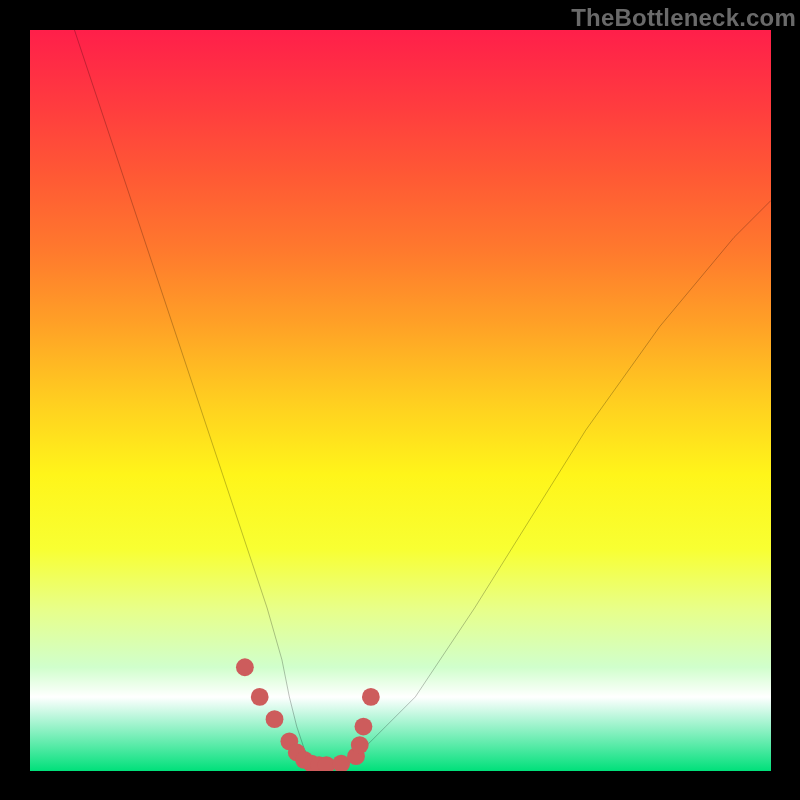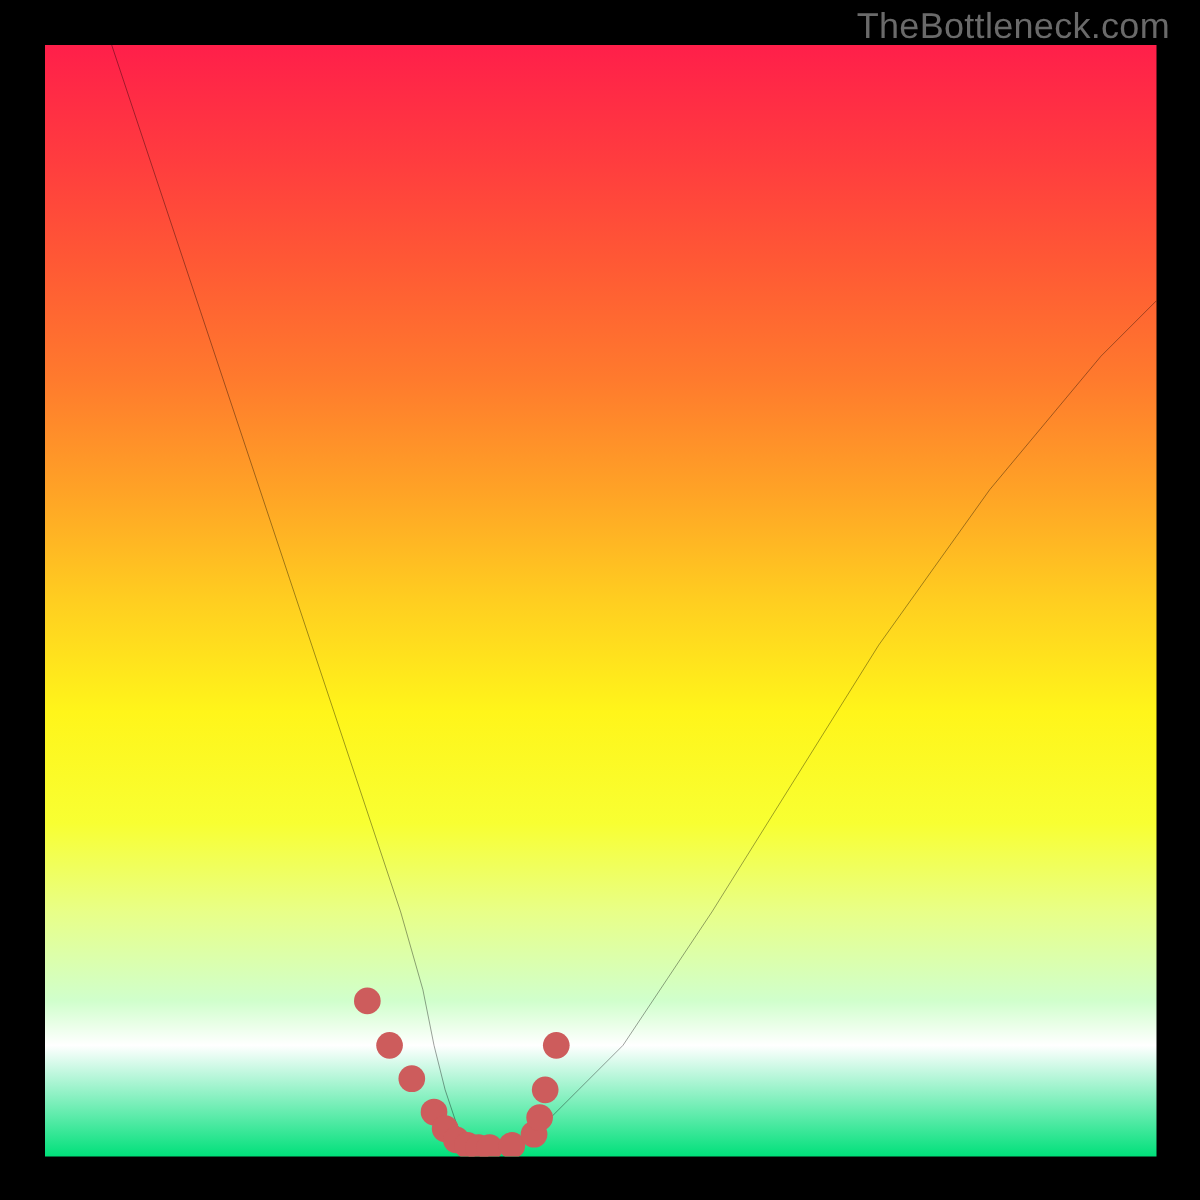--- a/index.html
+++ b/index.html
@@ -26,24 +26,24 @@
       #fff51a 60%,
       #f8ff32 70%,
       #e8ff88 78%,
       #d0ffcc 86%,
       #ffffff 90%,
       #00e07a 100%);
   }
   .watermark {
     position: absolute;
     top: 4px;
-    right: 20px;
+    right: 4px;
     font-family: Arial, sans-serif;
     font-size: 24px;
-    font-weight: normal;
+    font-weight: bold;
     color: #6a6a6a;
     letter-spacing: 0.2px;
   }
   .curve-svg {
     position: absolute;
     left: 30px;
     top: 30px;
     width: 741px;
     height: 741px;
   }

